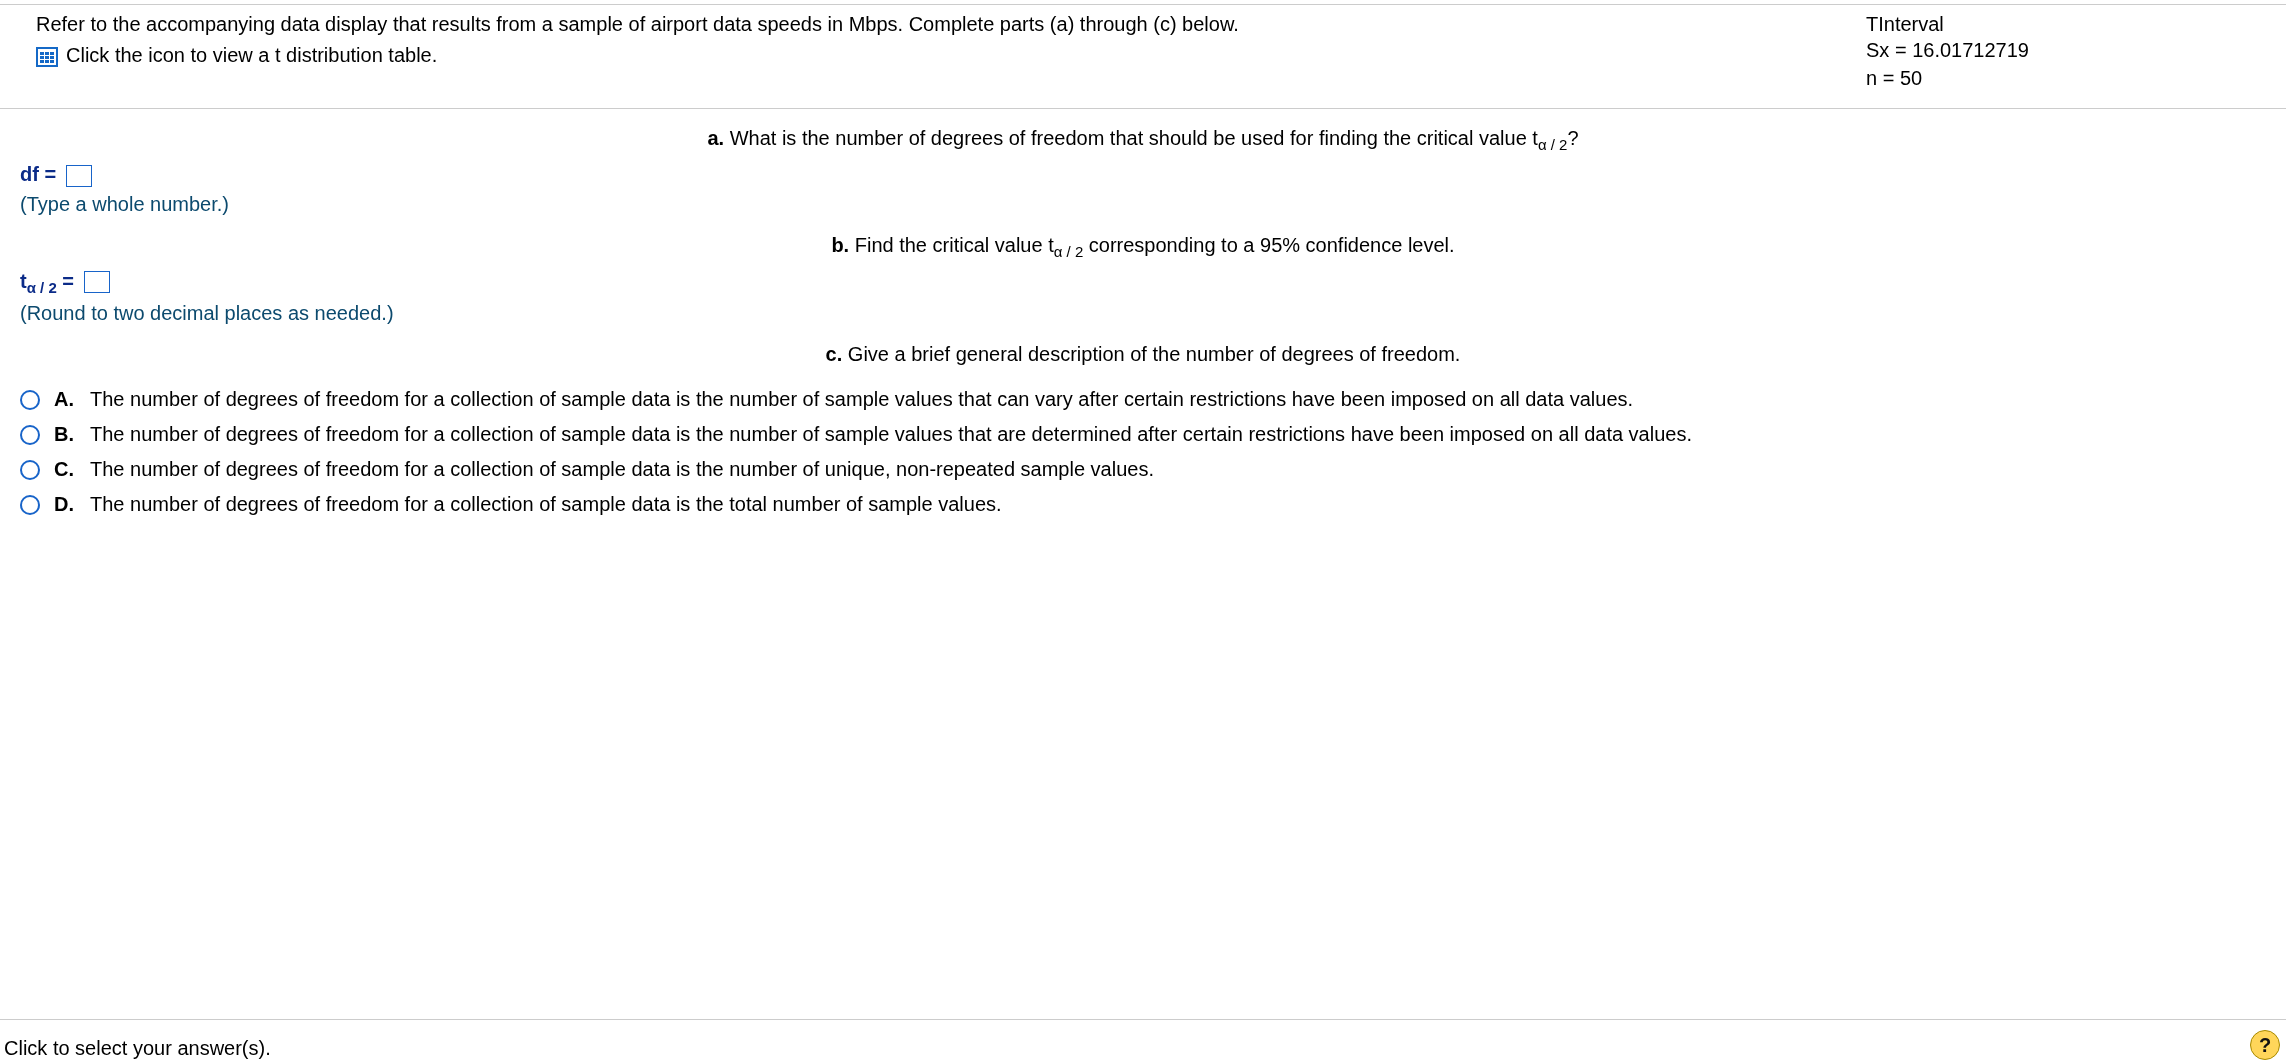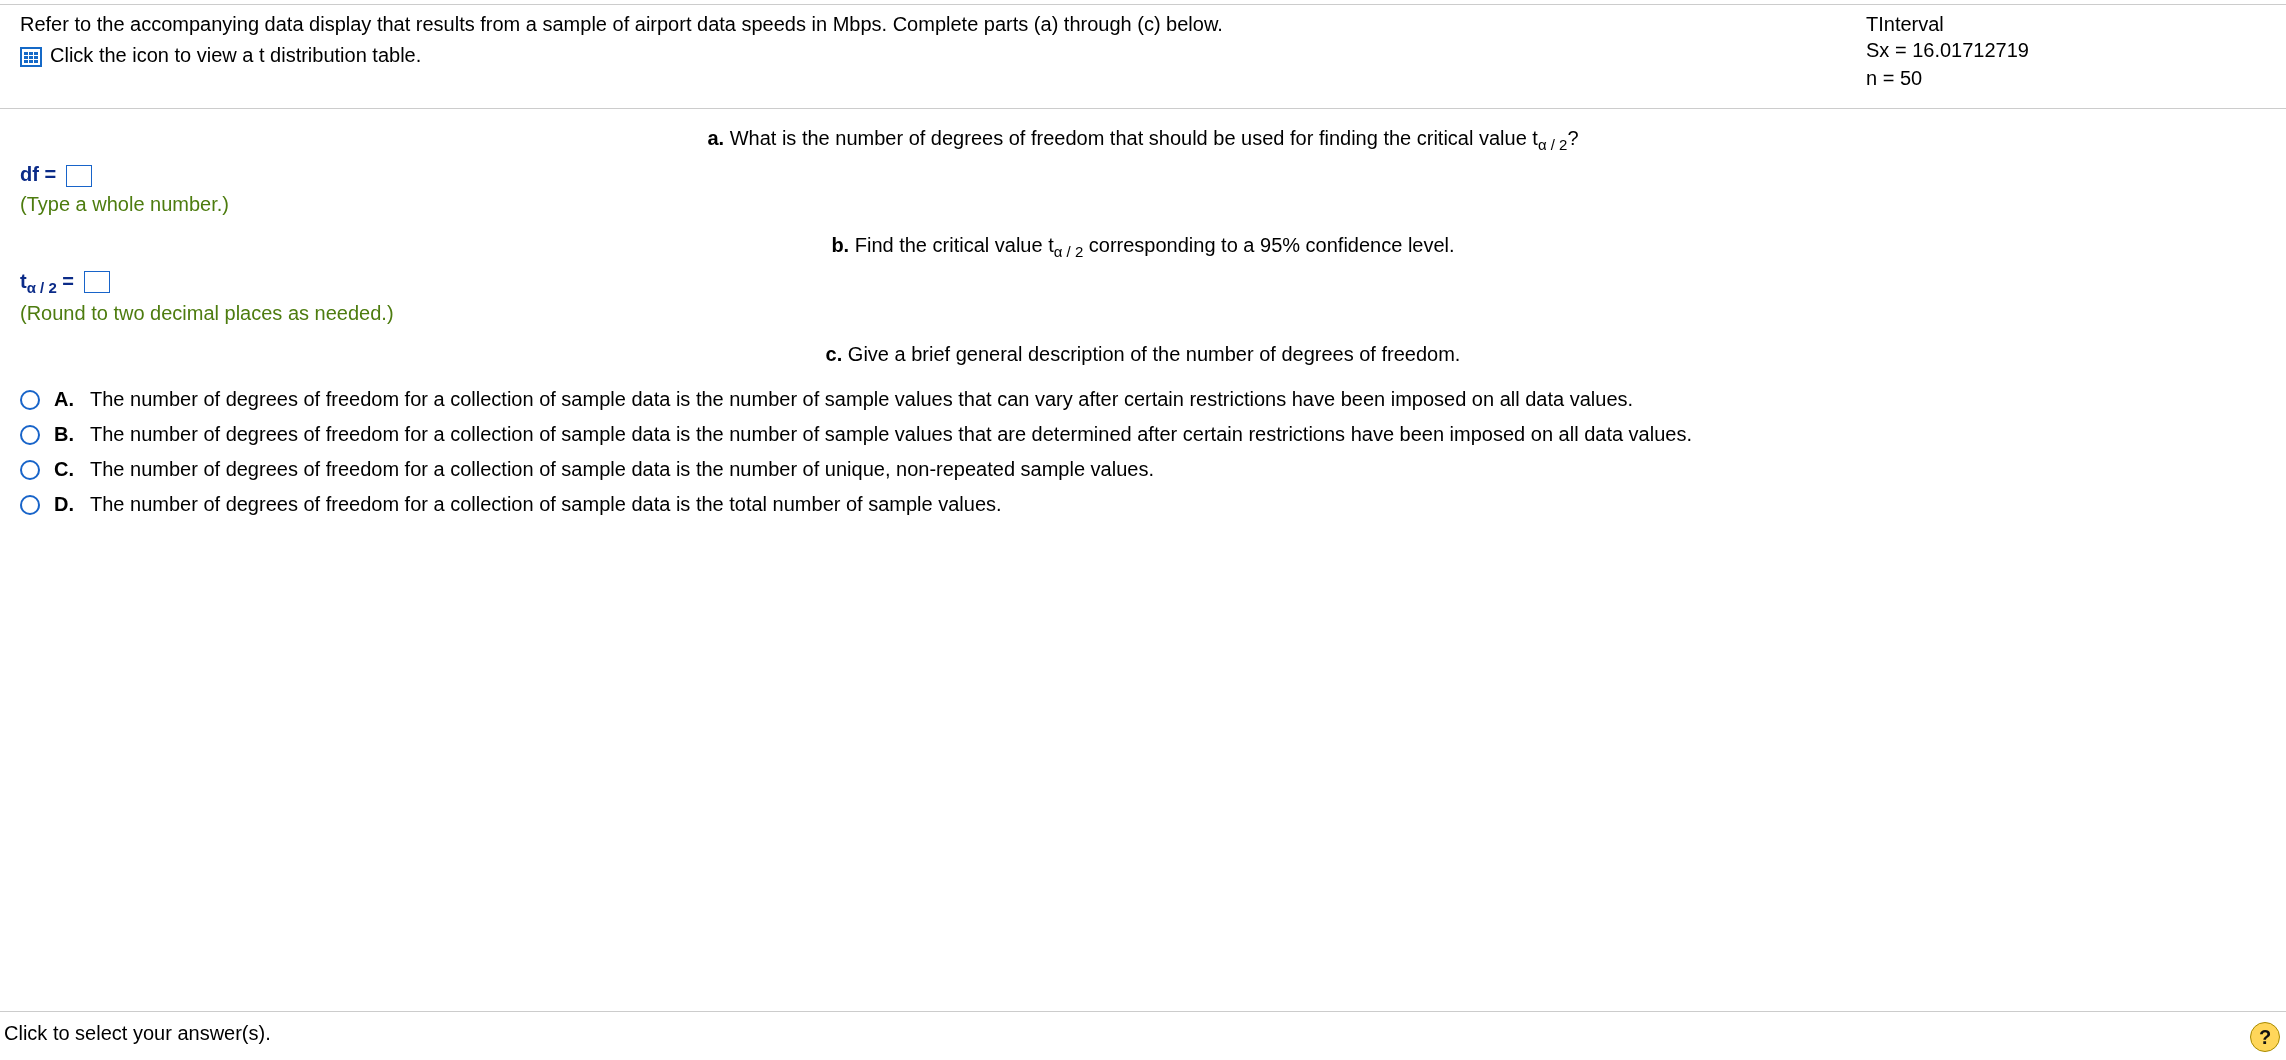--- a/index.html
+++ b/index.html
@@ -13,40 +13,40 @@
     height: 1060px;
     position: relative;
   }
   .top-rule { border-top: 1px solid #ccc; margin: 4px 0 0 0; }
   .mid-rule { border-top: 1px solid #ccc; margin: 16px 0; }
   .header-row {
     display: flex;
     align-items: flex-start;
     padding: 8px 20px 0 20px;
   }
-  .header-left { flex: 1; }
+  .header-left { flex: 1; margin-left: 16px; }
   .header-right { width: 420px; padding-left: 20px; }
   .intro { margin: 0 0 8px 0; }
   .icon-row { display: flex; align-items: flex-end; gap: 8px; }
   .table-icon {
     display: inline-flex; align-items: center; justify-content: center;
     width: 22px; height: 20px;
     border: 2px solid #1569c7; color: #1569c7;
   }
   .table-icon-inner {
     display: grid; grid-template-columns: repeat(3,4px); grid-template-rows: repeat(3,3px);
     gap: 1px;
   }
   .table-icon-inner span { background: #1569c7; width: 4px; height: 3px; }
   .ti-title { text-align: left; }
   .ti-line { line-height: 1.4; }
   .xbar { text-decoration: overline; display:inline-block; }
   .content { padding: 0 20px; }
   .q { margin: 18px 0 10px 0; text-align: center; }
-  .hint { color: #4d7c0f; margin-top: 6px; }
+  .hint { color: #0c4a6e; margin-top: 6px; }
   .sub { font-size: 0.75em; vertical-align: sub; }
   .inputbox {
     display: inline-block;
     width: 26px; height: 22px;
     border: 1.5px solid #1864c9;
     vertical-align: middle;
     margin-left: 4px;
   }
   .label-df { color: #0b2b88; font-weight: bold; }
   .options { margin-top: 22px; }
@@ -54,22 +54,22 @@
   .radio {
     width: 20px; height: 20px; flex: 0 0 20px;
     border: 2px solid #1864c9; border-radius: 50%;
     margin-top: 2px;
   }
   .opt-label { font-weight: bold; min-width: 22px; }
   .opt-text { flex: 1; }
   .footer {
     position: absolute; left: 0; bottom: 0; width: 100%;
     border-top: 1px solid #ccc;
-    padding: 10px 4px 8px 4px;
-    display:flex; justify-content:space-between; align-items:flex-start;
+    padding: 10px 4px 0 4px;
+    display:flex; justify-content:space-between; align-items:flex-end;
   }
   .help-bubble {
     width: 30px; height: 30px; border-radius: 50%;
     background: #ffd65a; border: 1px solid #a88a00;
     display:flex; align-items:center; justify-content:center;
     font-weight:bold; color:#111; margin-right:2px;
   }
 </style>
 </head>
 <body>

